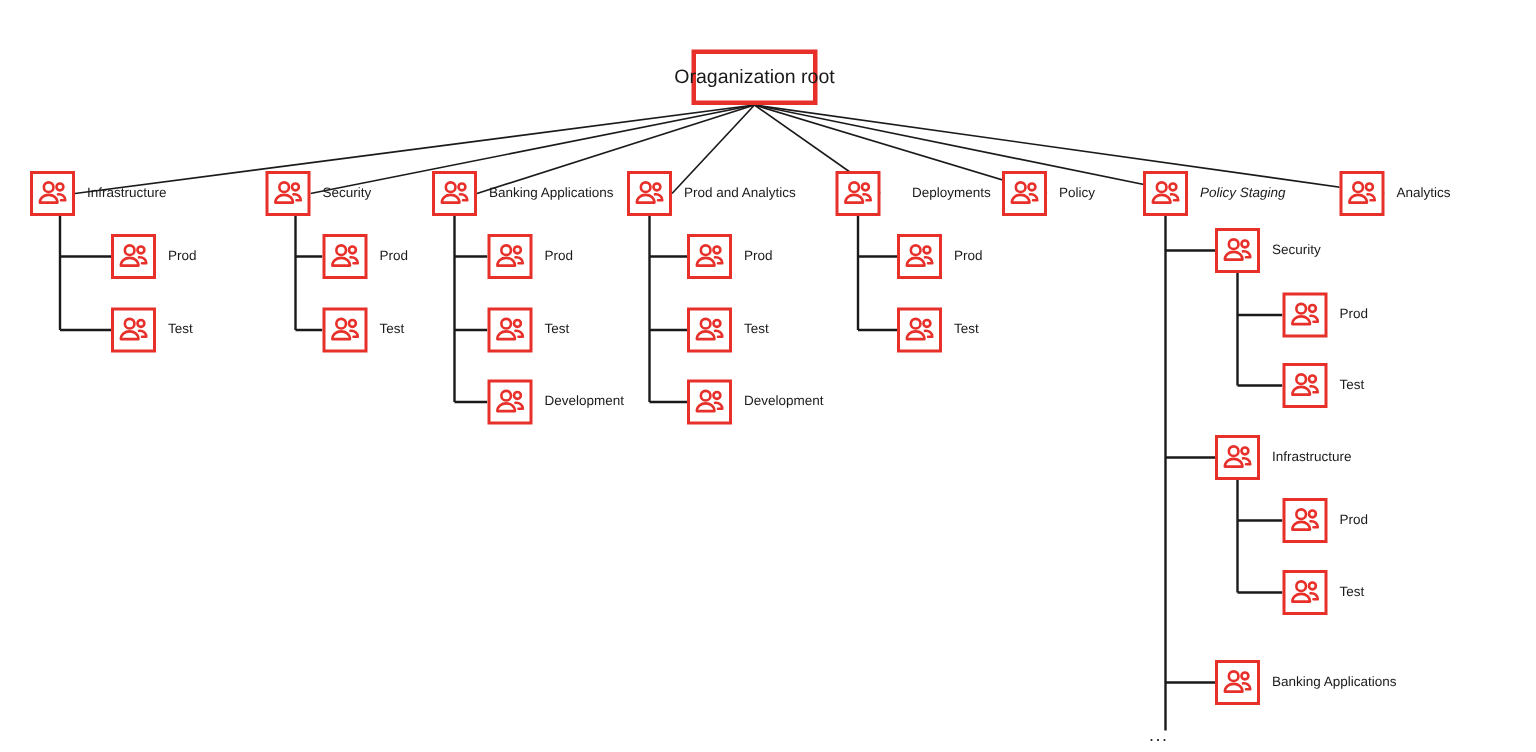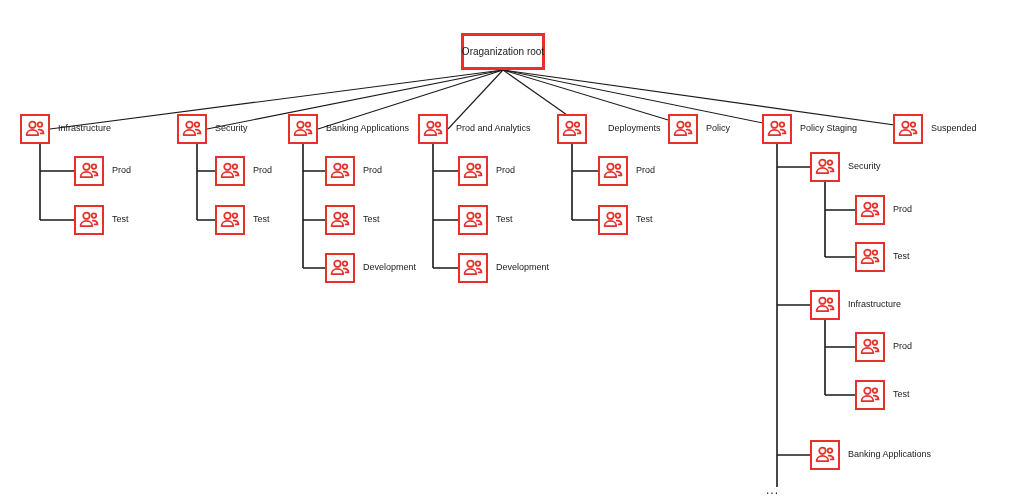--- a/index.html
+++ b/index.html
@@ -45,21 +45,21 @@
     display: flex;
     align-items: center;
     justify-content: center;
   }
   .node .glyph {
     display: block;
     width: 22px;
     height: 22px;
   }
   .root-label {
-    font-size: 10px;
+    font-size: 13px;
     color: #1a1a1a;
     text-align: left;
     line-height: 1.1;
     white-space: nowrap;
   }
   
   .label {
     position: absolute;
     font-size: 9px;
     color: #1a1a1a;
@@ -320,21 +320,21 @@
       <div class="node ou" style="left: 762px; top: 114px;">
         <span>
           <svg class="glyph" viewBox="0 0 24 24" fill="none" stroke="#e8302a" stroke-width="1.9" stroke-linecap="round" stroke-linejoin="round">
             <circle cx="9.2" cy="7.4" r="3.5"></circle>
             <path d="M2.8 18.6c0-3.4 2.9-5.6 6.4-5.6s6.4 2.2 6.4 5.6z"></path>
             <circle cx="17.4" cy="7.2" r="2.5"></circle>
             <path d="M16.0 12.6c3.0-0.3 5.3 1.6 5.3 4.3h-3.1"></path>
           </svg>
         </span>
       </div>
-      <div class="label" style="left: 800px; top: 124px;">Policy Staging</div>
+      <div class="label" style="left: 800px; top: 124px; font-style: italic;">Policy Staging</div>
       <div class="node ou" style="left: 810px; top: 152px;">
         <span>
           <svg class="glyph" viewBox="0 0 24 24" fill="none" stroke="#e8302a" stroke-width="1.9" stroke-linecap="round" stroke-linejoin="round">
             <circle cx="9.2" cy="7.4" r="3.5"></circle>
             <path d="M2.8 18.6c0-3.4 2.9-5.6 6.4-5.6s6.4 2.2 6.4 5.6z"></path>
             <circle cx="17.4" cy="7.2" r="2.5"></circle>
             <path d="M16.0 12.6c3.0-0.3 5.3 1.6 5.3 4.3h-3.1"></path>
           </svg>
         </span>
       </div>
@@ -408,18 +408,18 @@
       <div class="node ou" style="left: 893px; top: 114px;">
         <span>
           <svg class="glyph" viewBox="0 0 24 24" fill="none" stroke="#e8302a" stroke-width="1.9" stroke-linecap="round" stroke-linejoin="round">
             <circle cx="9.2" cy="7.4" r="3.5"></circle>
             <path d="M2.8 18.6c0-3.4 2.9-5.6 6.4-5.6s6.4 2.2 6.4 5.6z"></path>
             <circle cx="17.4" cy="7.2" r="2.5"></circle>
             <path d="M16.0 12.6c3.0-0.3 5.3 1.6 5.3 4.3h-3.1"></path>
           </svg>
         </span>
       </div>
-      <div class="label" style="left: 931px; top: 124px;">Suspended</div>
+      <div class="label" style="left: 931px; top: 124px;">Analytics</div>
     </div>
 
   <div class="ellipsis" style="left:766px; top:484px;">...</div>
 
 </div>
 
 </body></html>

